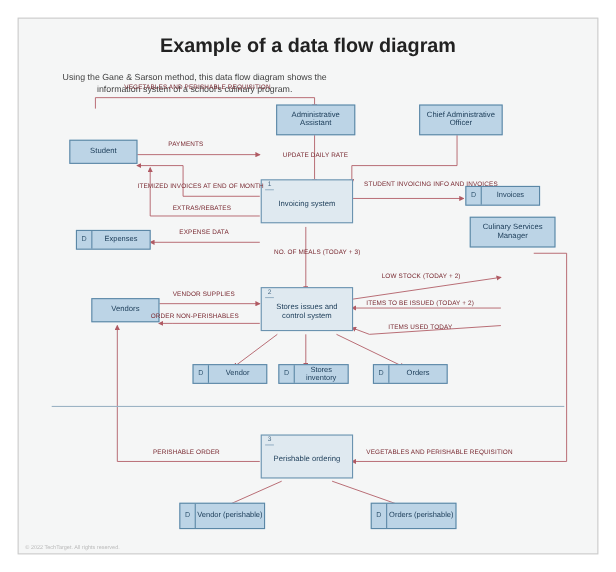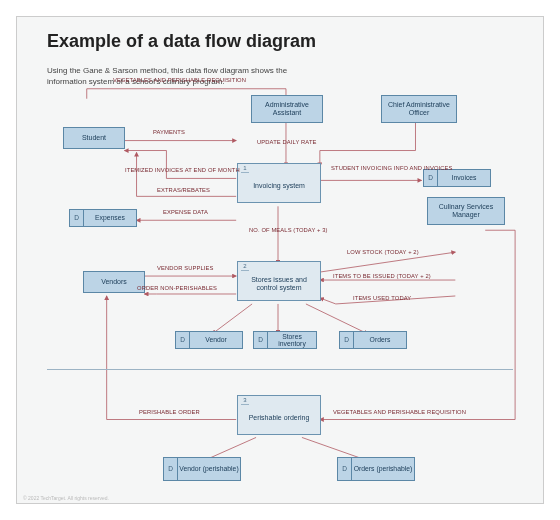--- a/index.html
+++ b/index.html
@@ -20,21 +20,21 @@
   .canvas {
     width: 528px;
     height: 488px;
     border: 1px solid #ccc;
     background: #f5f6f6;
     position: relative;
     overflow: hidden;
   }
   .header {
     padding: 14px 30px 6px;
-    text-align: left;
+    text-align: center;
   }
   .header h1 {
     font-size: 18px;
     font-weight: 700;
     color: #222;
   }
   .header p {
     font-size: 8px;
     color: #444;
     margin-top: 14px;

